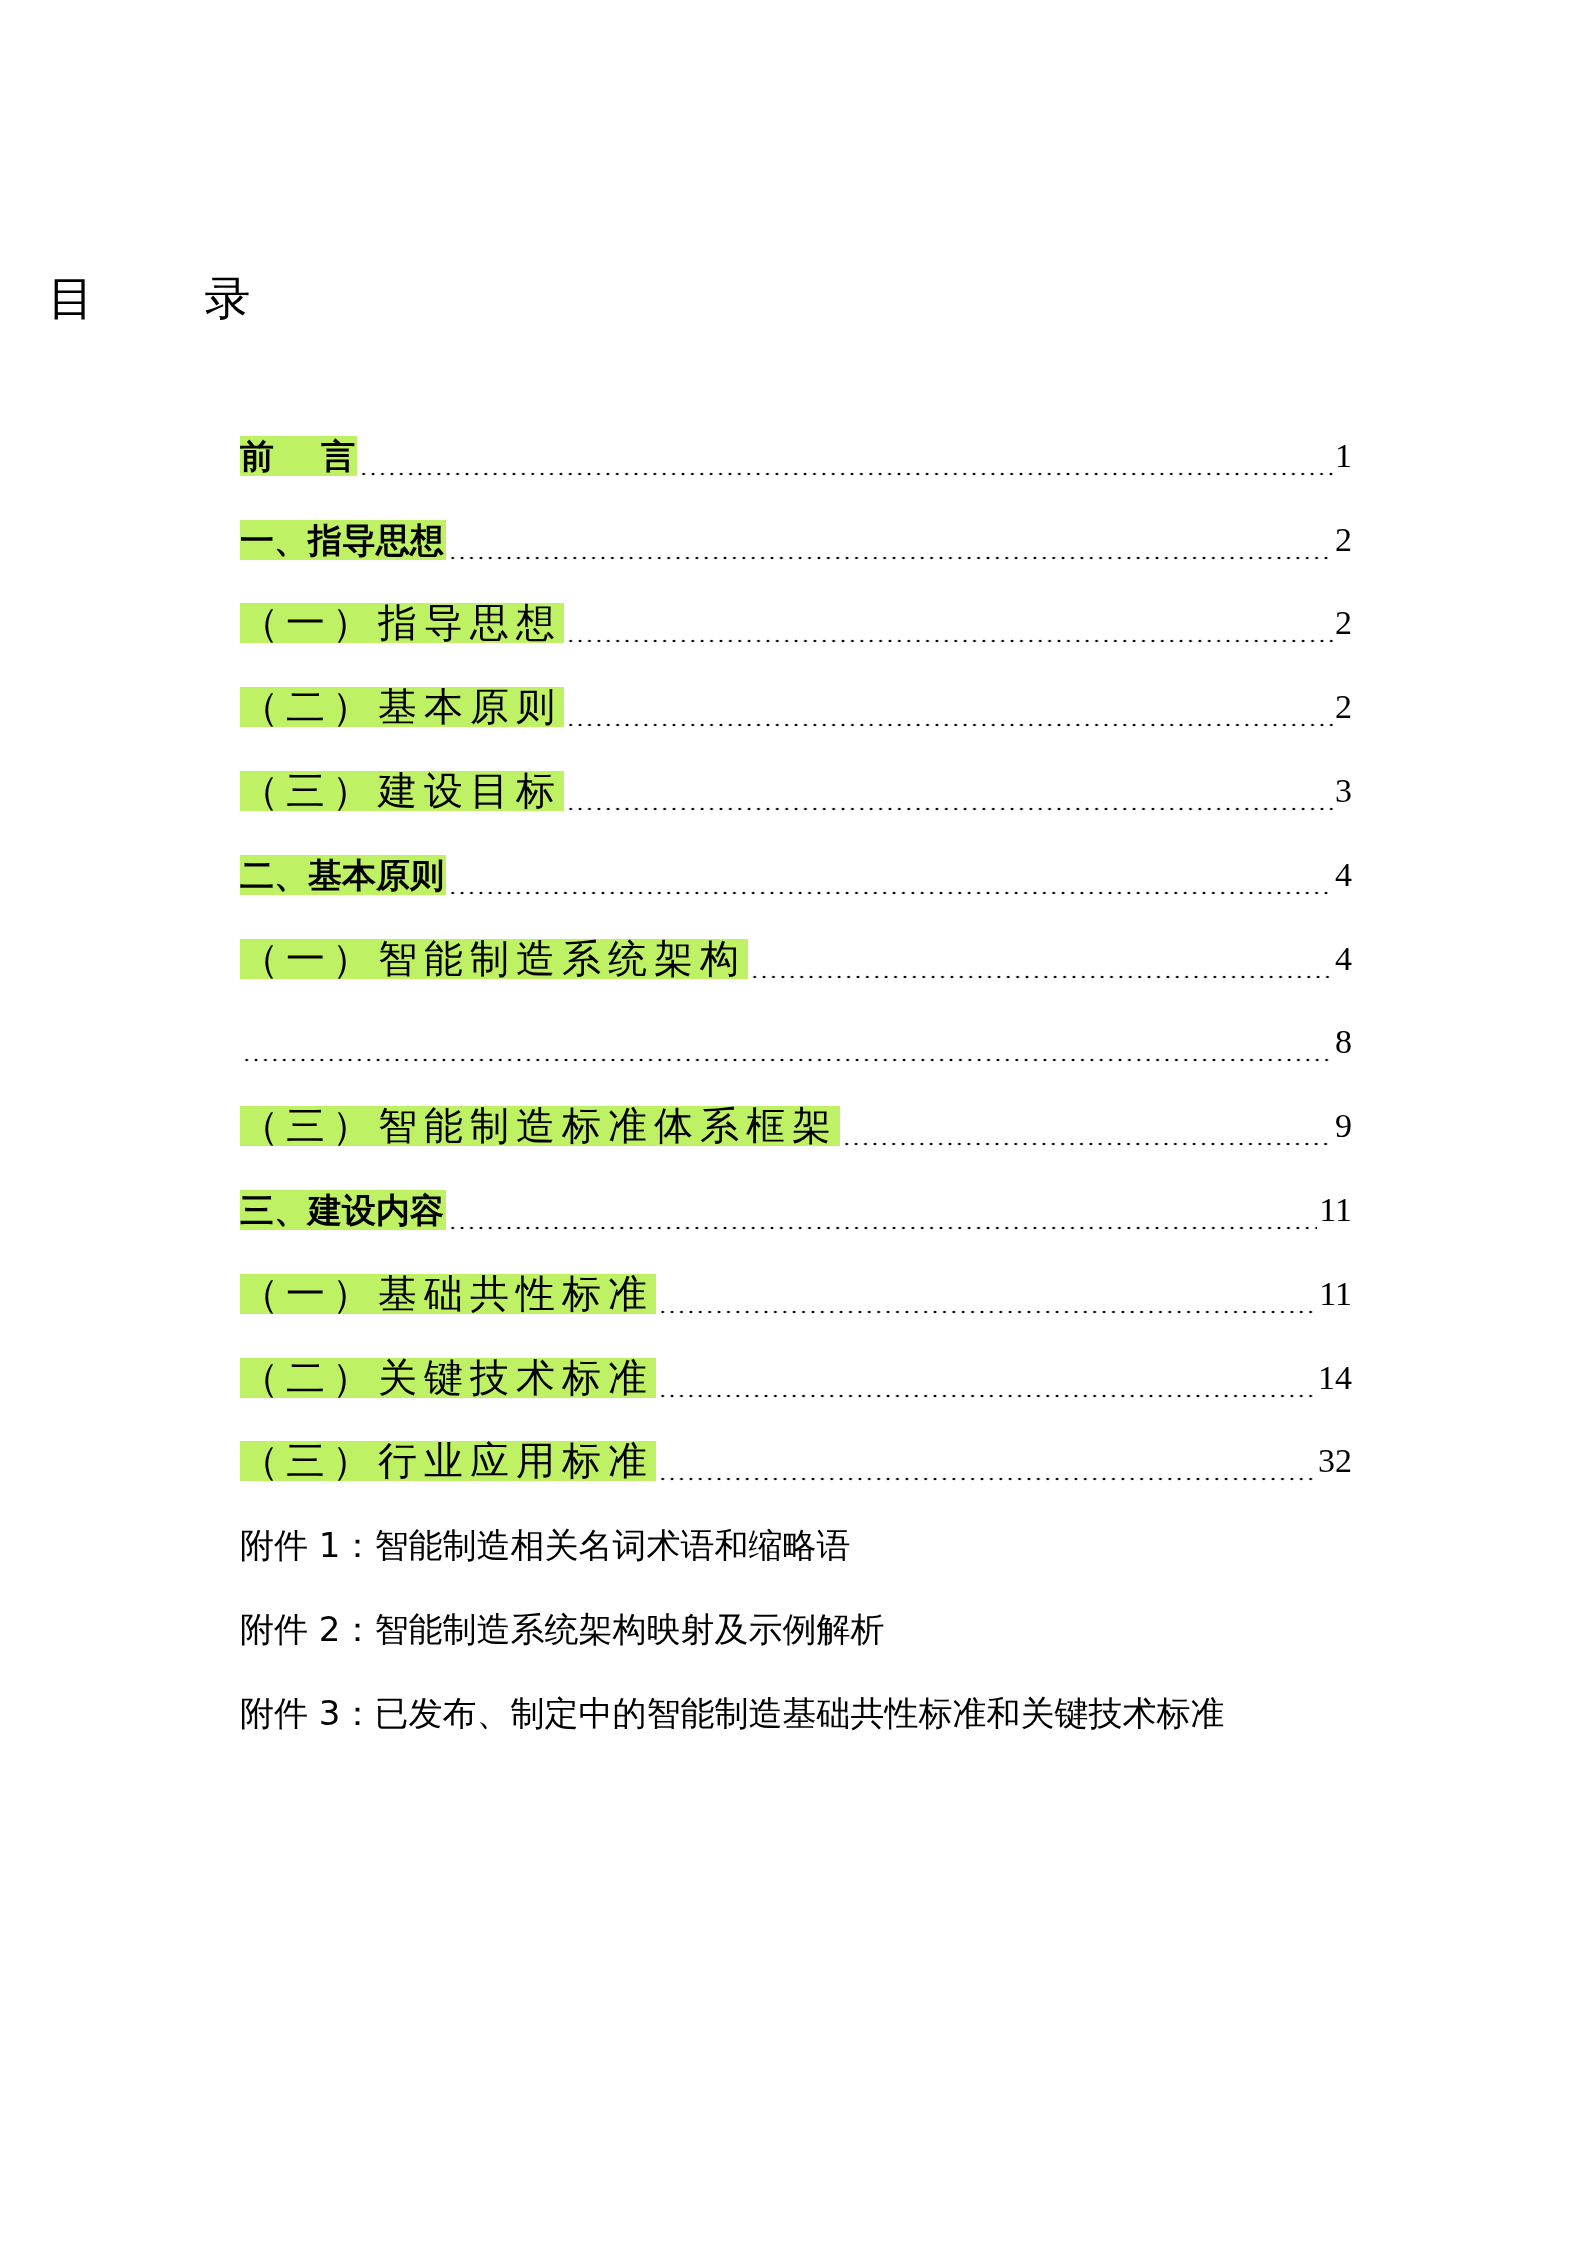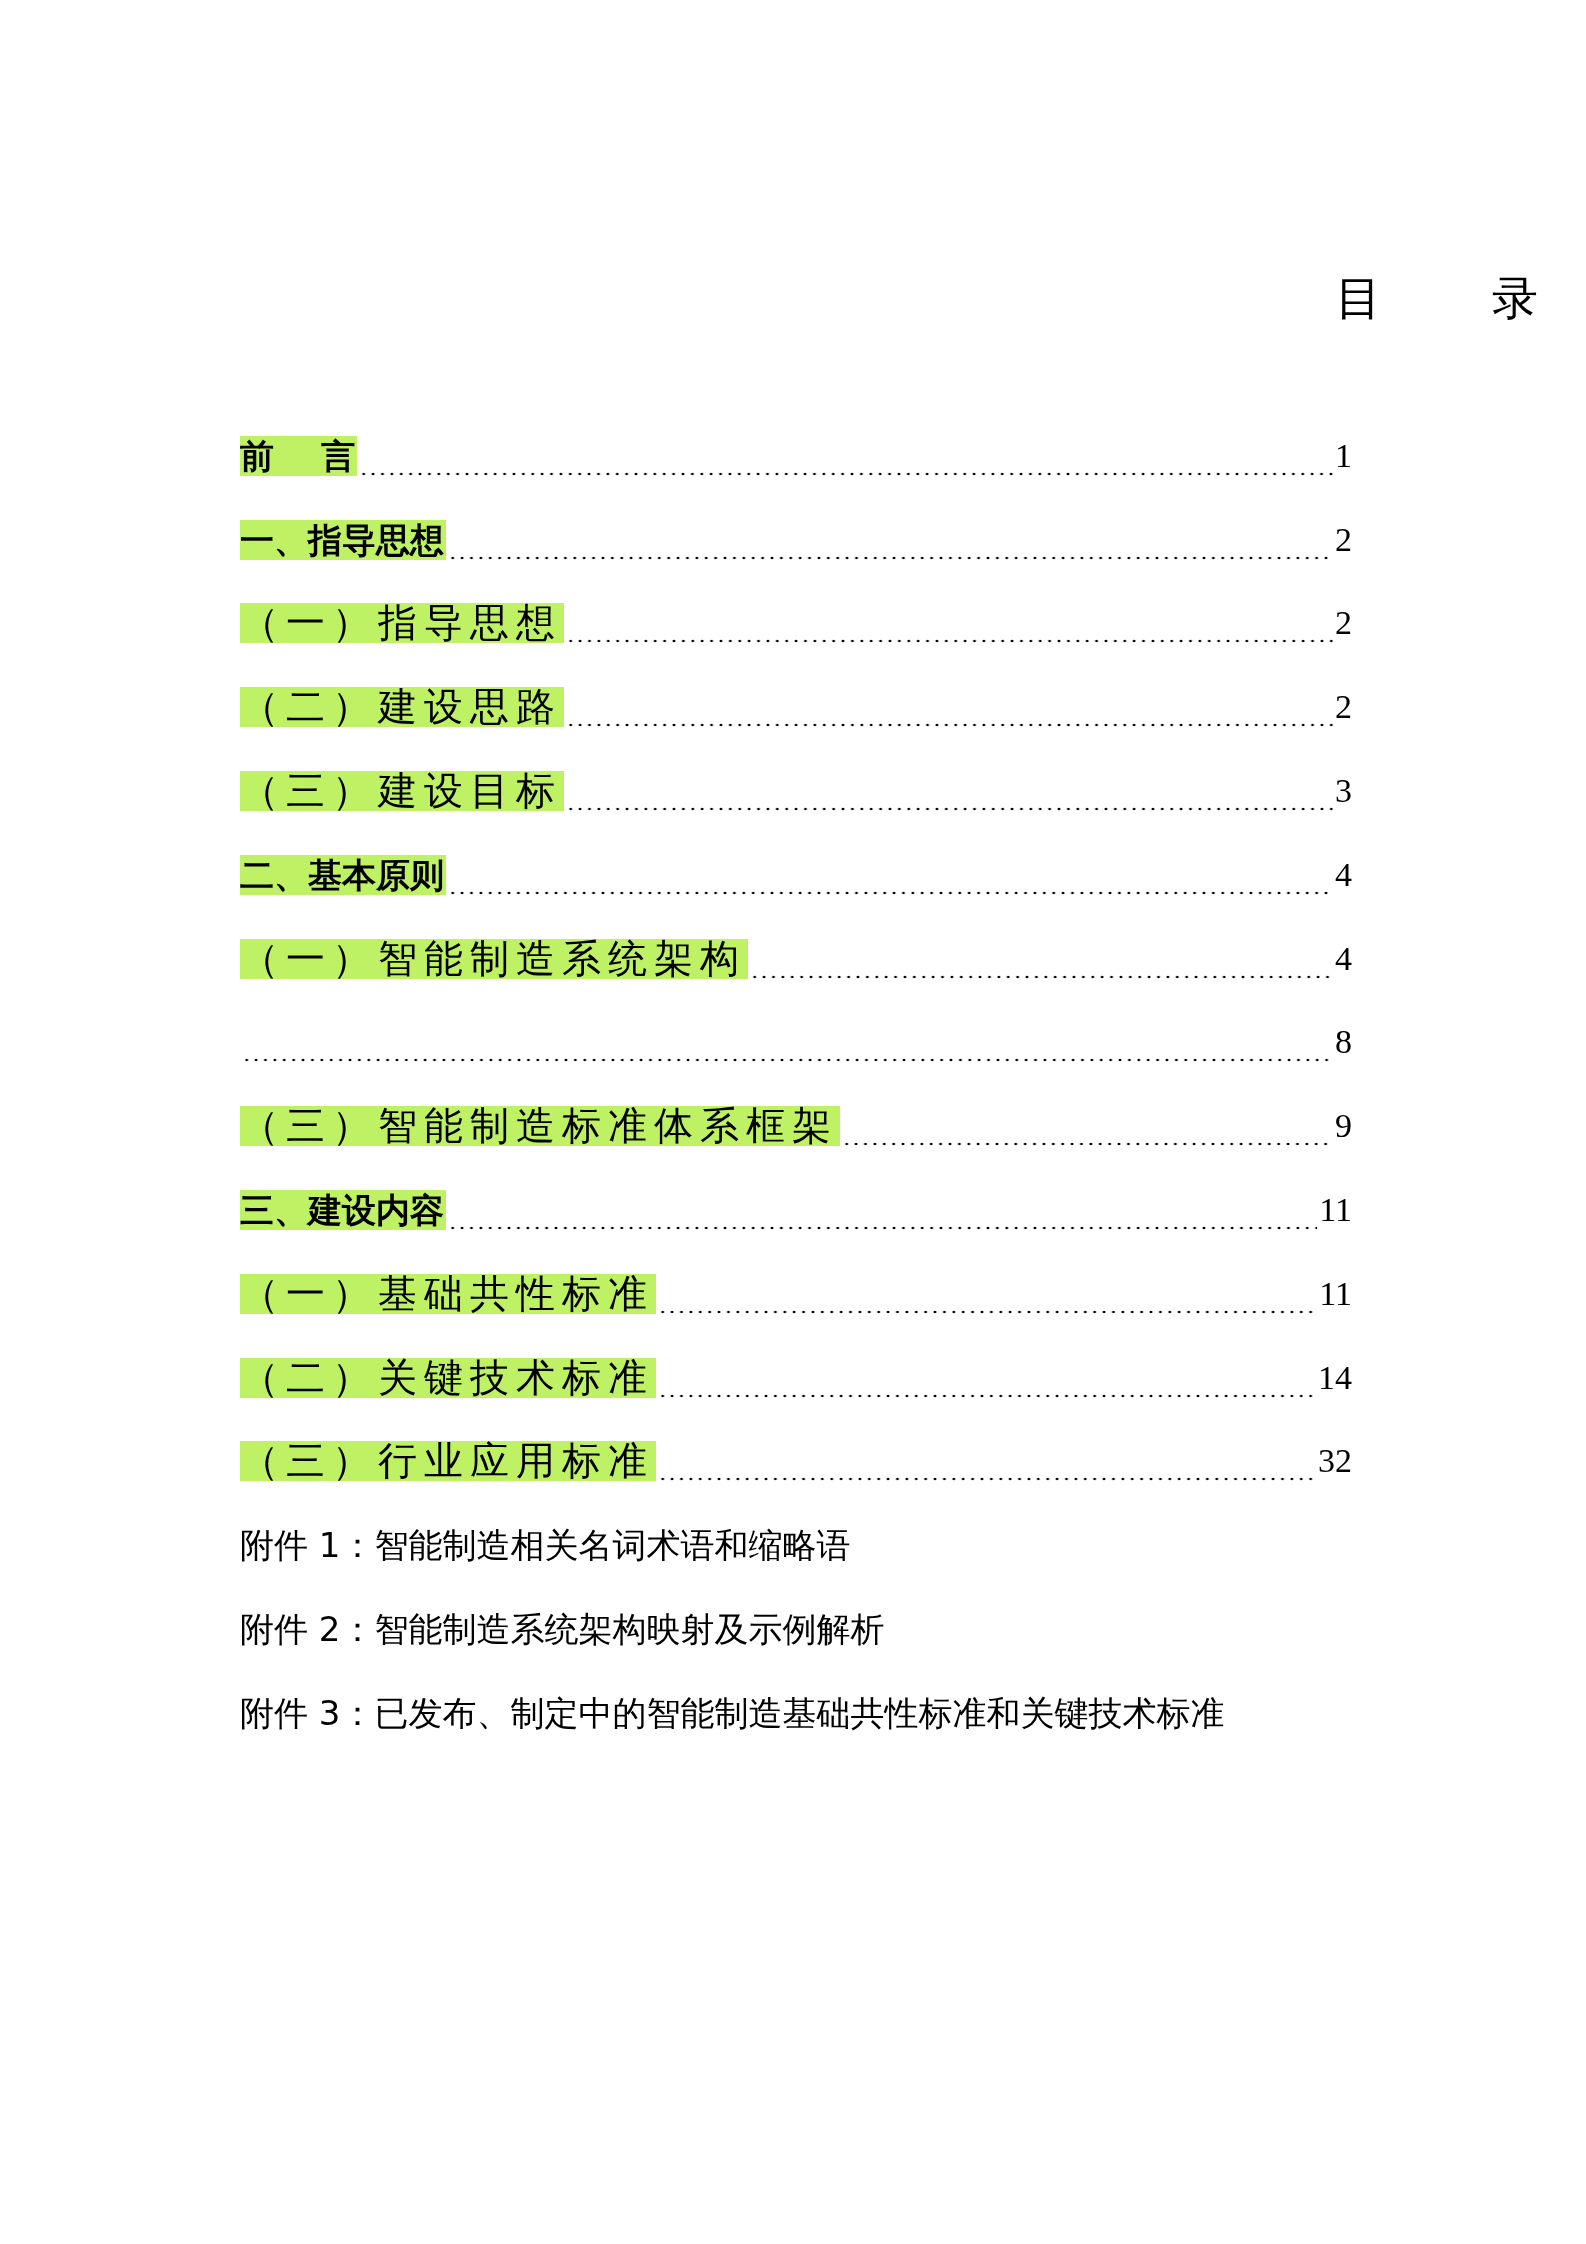--- a/index.html
+++ b/index.html
@@ -19,21 +19,21 @@
       position: absolute;
       left: 0; top: 0;
       width: 1586px; height: 2244px;
       background: #ffffff;
     }
     .toc-title {
       position: absolute;
       top: 268px;
       left: 0;
       width: 1586px;
-      text-align: right;
+      text-align: left;
       font-size: 46px;
       letter-spacing: 48px;
       line-height: 60px;
       padding-left: 48px;
       box-sizing: border-box;
     }
     .toc-list {
       position: absolute;
       left: 240px;
       width: 1112px;
@@ -105,21 +105,21 @@
       <span class="label">一、指导思想</span>
       <span class="leader"></span>
       <span class="page-num">2</span>
     </div>
     <div class="toc-entry level-2">
       <span class="label">（一）指导思想</span>
       <span class="leader"></span>
       <span class="page-num">2</span>
     </div>
     <div class="toc-entry level-2">
-      <span class="label">（二）建设思路</span>
+      <span class="label">（二）基本原则</span>
       <span class="leader"></span>
       <span class="page-num">2</span>
     </div>
     <div class="toc-entry level-2">
       <span class="label">（三）建设目标</span>
       <span class="leader"></span>
       <span class="page-num">3</span>
     </div>
     <div class="toc-entry level-1">
       <span class="label">二、基本原则</span>

